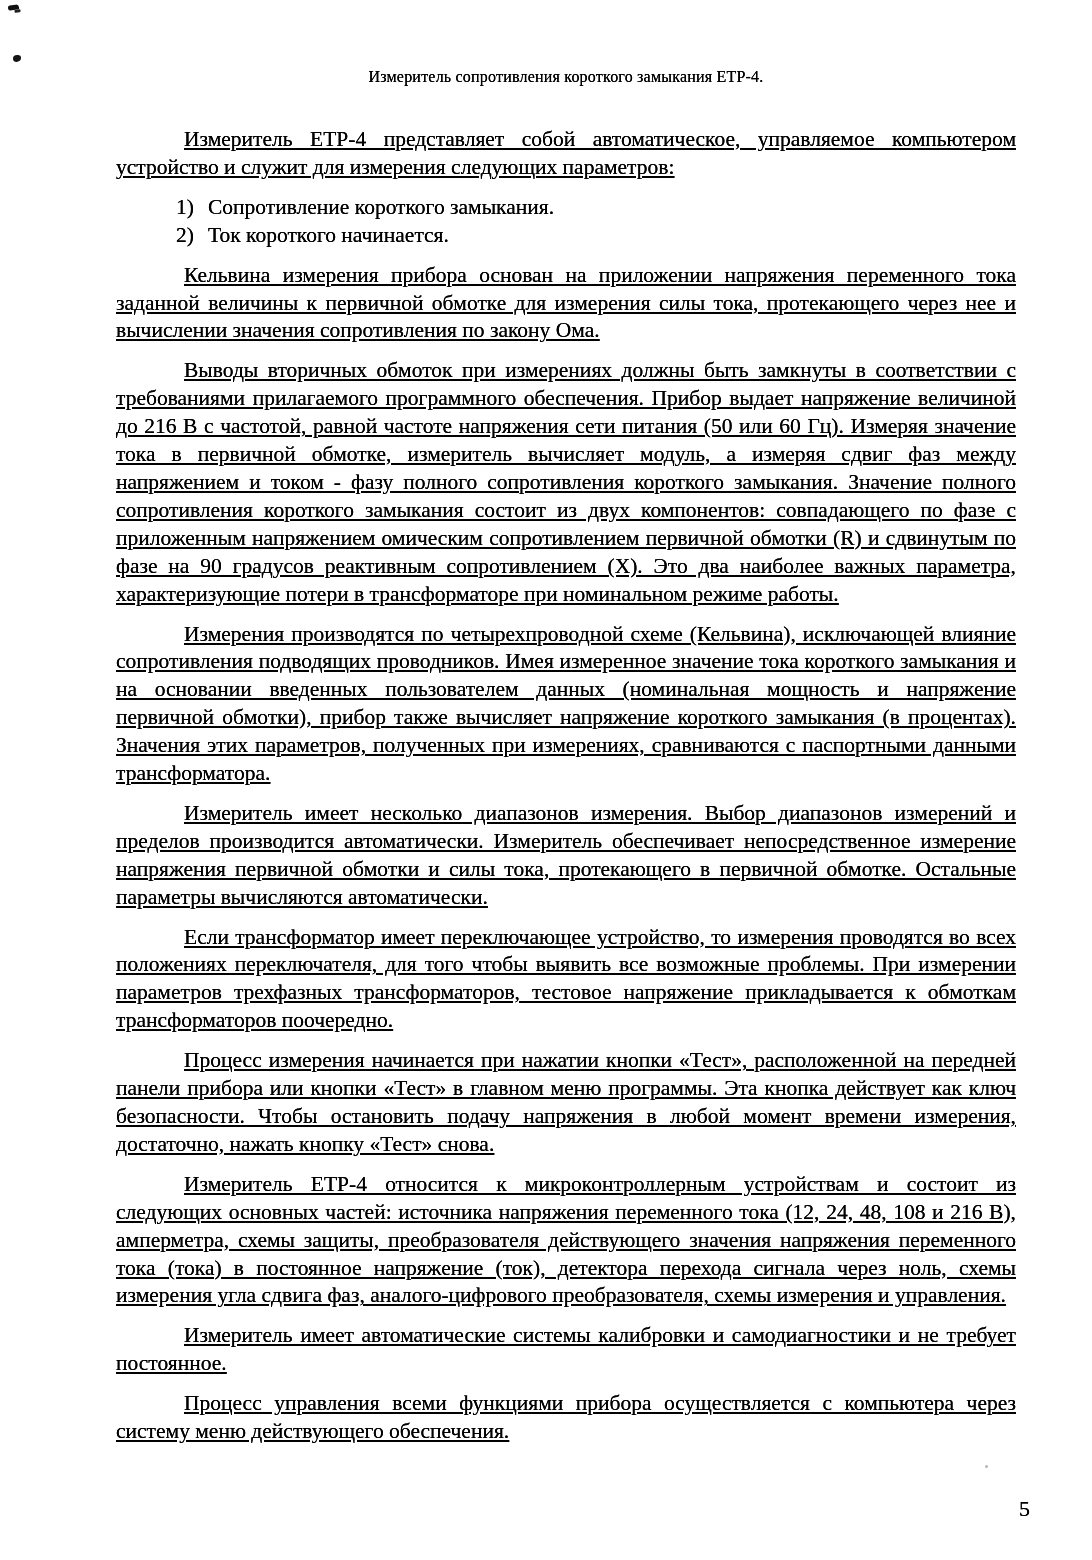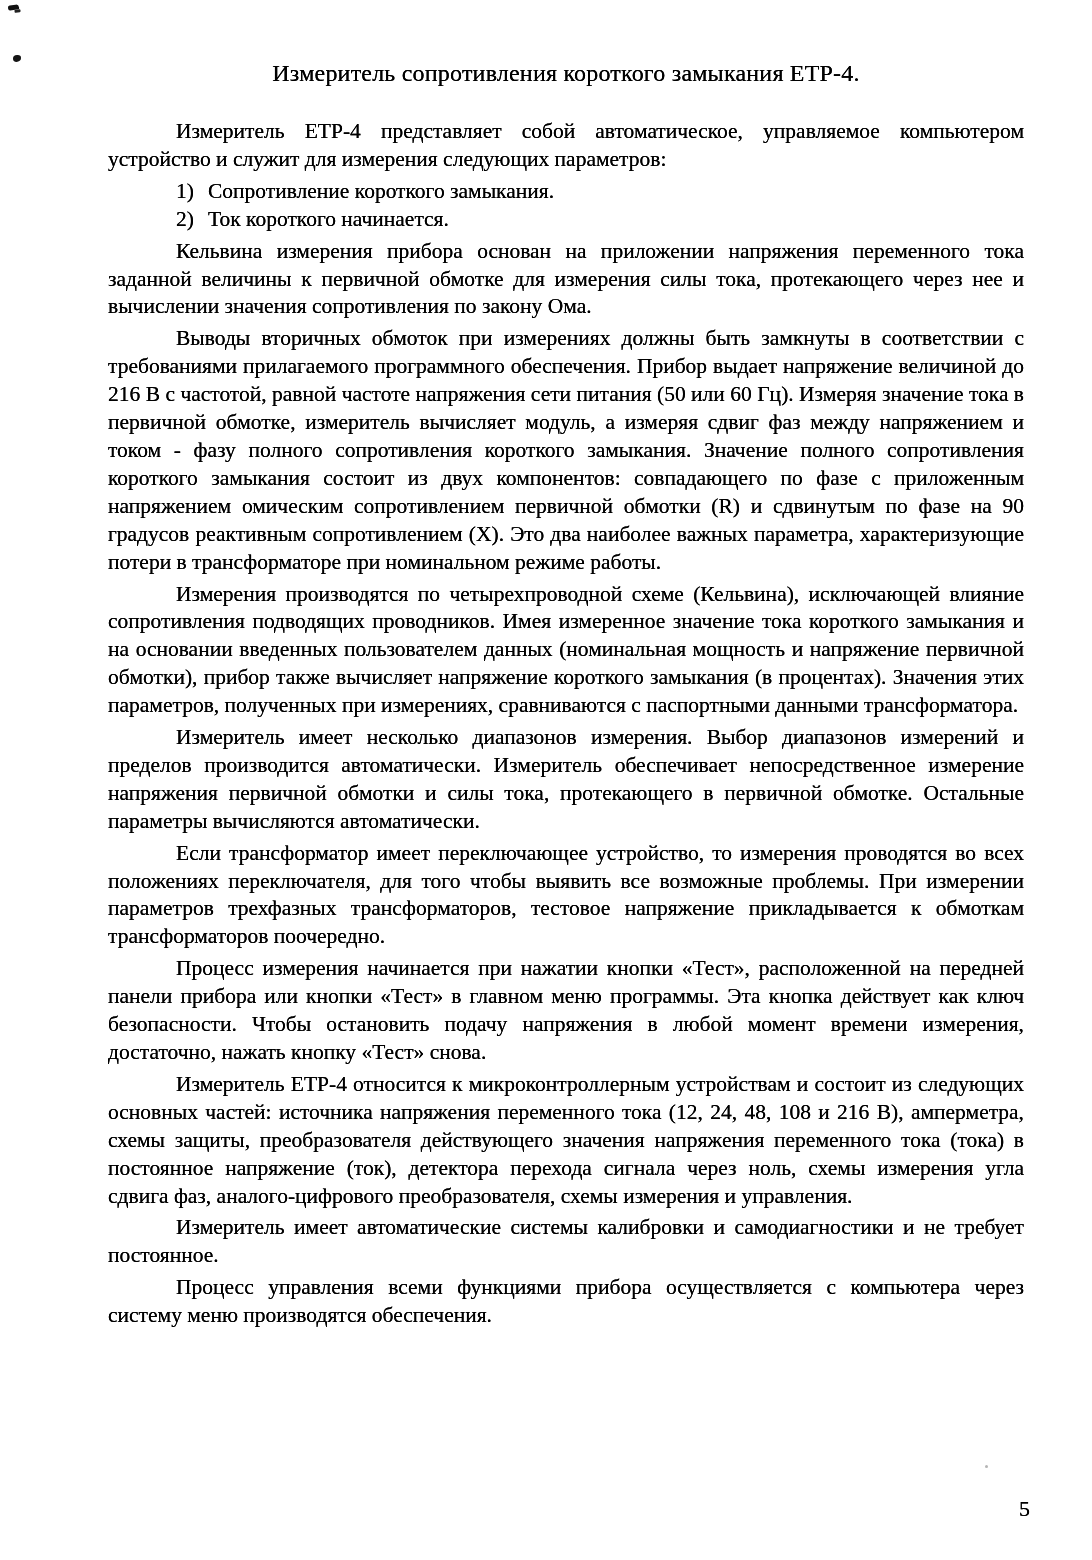--- a/index.html
+++ b/index.html
@@ -18,40 +18,41 @@
   .page {
     position: absolute;
     inset: 0;
     background: #ffffff;
   }
   .doc-title {
     position: absolute;
     left: 104px;
     right: 64px;
     top: 60px;
-    margin: 0;
-    font-size: 24px;
+    margin: 8px;
+    font-size: 16px;
     font-weight: normal;
     text-align: center;
     letter-spacing: 0.2px;
     text-shadow: 0 0 0.6px #000;
   }
   .content {
     position: absolute;
     left: 104px;
     right: 64px;
     top: 114px;
     font-size: 21.5px;
     line-height: 27.9px;
     text-align: justify;
     text-shadow: 0 0 0.6px #000;
   }
   .content p {
-    margin: 4px;
+    margin: 12px;
     text-indent: 68px;
+    text-decoration: underline;
   }
   .numlist {
     margin: 0;
   }
   .list-item {
     position: relative;
     padding-left: 104px;
     text-indent: 0;
     text-align: left;
   }
@@ -134,19 +135,19 @@
     </div>
 
     <p>Кельвина измерения прибора основан на приложении напряжения переменного тока заданной величины к первичной обмотке для измерения силы тока, протекающего через нее и вычислении значения сопротивления по закону Ома.</p>
     <p>Выводы вторичных обмоток при измерениях должны быть замкнуты в соответствии с требованиями прилагаемого программного обеспечения. Прибор выдает напряжение величиной до 216 В с частотой, равной частоте напряжения сети питания (50 или 60 Гц). Измеряя значение тока в первичной обмотке, измеритель вычисляет модуль, а измеряя сдвиг фаз между напряжением и током - фазу полного сопротивления короткого замыкания. Значение полного сопротивления короткого замыкания состоит из двух компонентов: совпадающего по фазе с приложенным напряжением омическим сопротивлением первичной обмотки (R) и сдвинутым по фазе на 90 градусов реактивным сопротивлением (X). Это два наиболее важных параметра, характеризующие потери в трансформаторе при номинальном режиме работы.</p>
     <p>Измерения производятся по четырехпроводной схеме (Кельвина), исключающей влияние сопротивления подводящих проводников. Имея измеренное значение тока короткого замыкания и на основании введенных пользователем данных (номинальная мощность и напряжение первичной обмотки), прибор также вычисляет напряжение короткого замыкания (в процентах). Значения этих параметров, полученных при измерениях, сравниваются с паспортными данными трансформатора.</p>
     <p>Измеритель имеет несколько диапазонов измерения. Выбор диапазонов измерений и пределов производится автоматически. Измеритель обеспечивает непосредственное измерение напряжения первичной обмотки и силы тока, протекающего в первичной обмотке. Остальные параметры вычисляются автоматически.</p>
     <p>Если трансформатор имеет переключающее устройство, то измерения проводятся во всех положениях переключателя, для того чтобы выявить все возможные проблемы. При измерении параметров трехфазных трансформаторов, тестовое напряжение прикладывается к обмоткам трансформаторов поочередно.</p>
     <p>Процесс измерения начинается при нажатии кнопки «Тест», расположенной на передней панели прибора или кнопки «Тест» в главном меню программы.  Эта кнопка действует как ключ безопасности. Чтобы остановить подачу напряжения в любой момент времени измерения,  достаточно, нажать кнопку «Тест» снова.</p>
     <p>Измеритель ЕТР-4 относится к микроконтроллерным устройствам и состоит из следующих основных частей: источника напряжения переменного тока (12, 24, 48, 108 и 216 В), амперметра, схемы защиты, преобразователя действующего значения напряжения переменного тока (тока) в постоянное напряжение (ток), детектора перехода сигнала через ноль, схемы измерения угла сдвига фаз, аналого-цифрового преобразователя, схемы измерения и управления.</p>
     <p>Измеритель имеет автоматические системы калибровки и самодиагностики и не требует постоянное.</p>
-    <p>Процесс управления всеми функциями прибора осуществляется с компьютера через систему меню производятся обеспечения.</p>
+    <p>Процесс управления всеми функциями прибора осуществляется с компьютера через систему меню действующего обеспечения.</p>
 
   </div>
 
   <div class="page-number">5</div>
 
 </div>
 
 </body></html>

